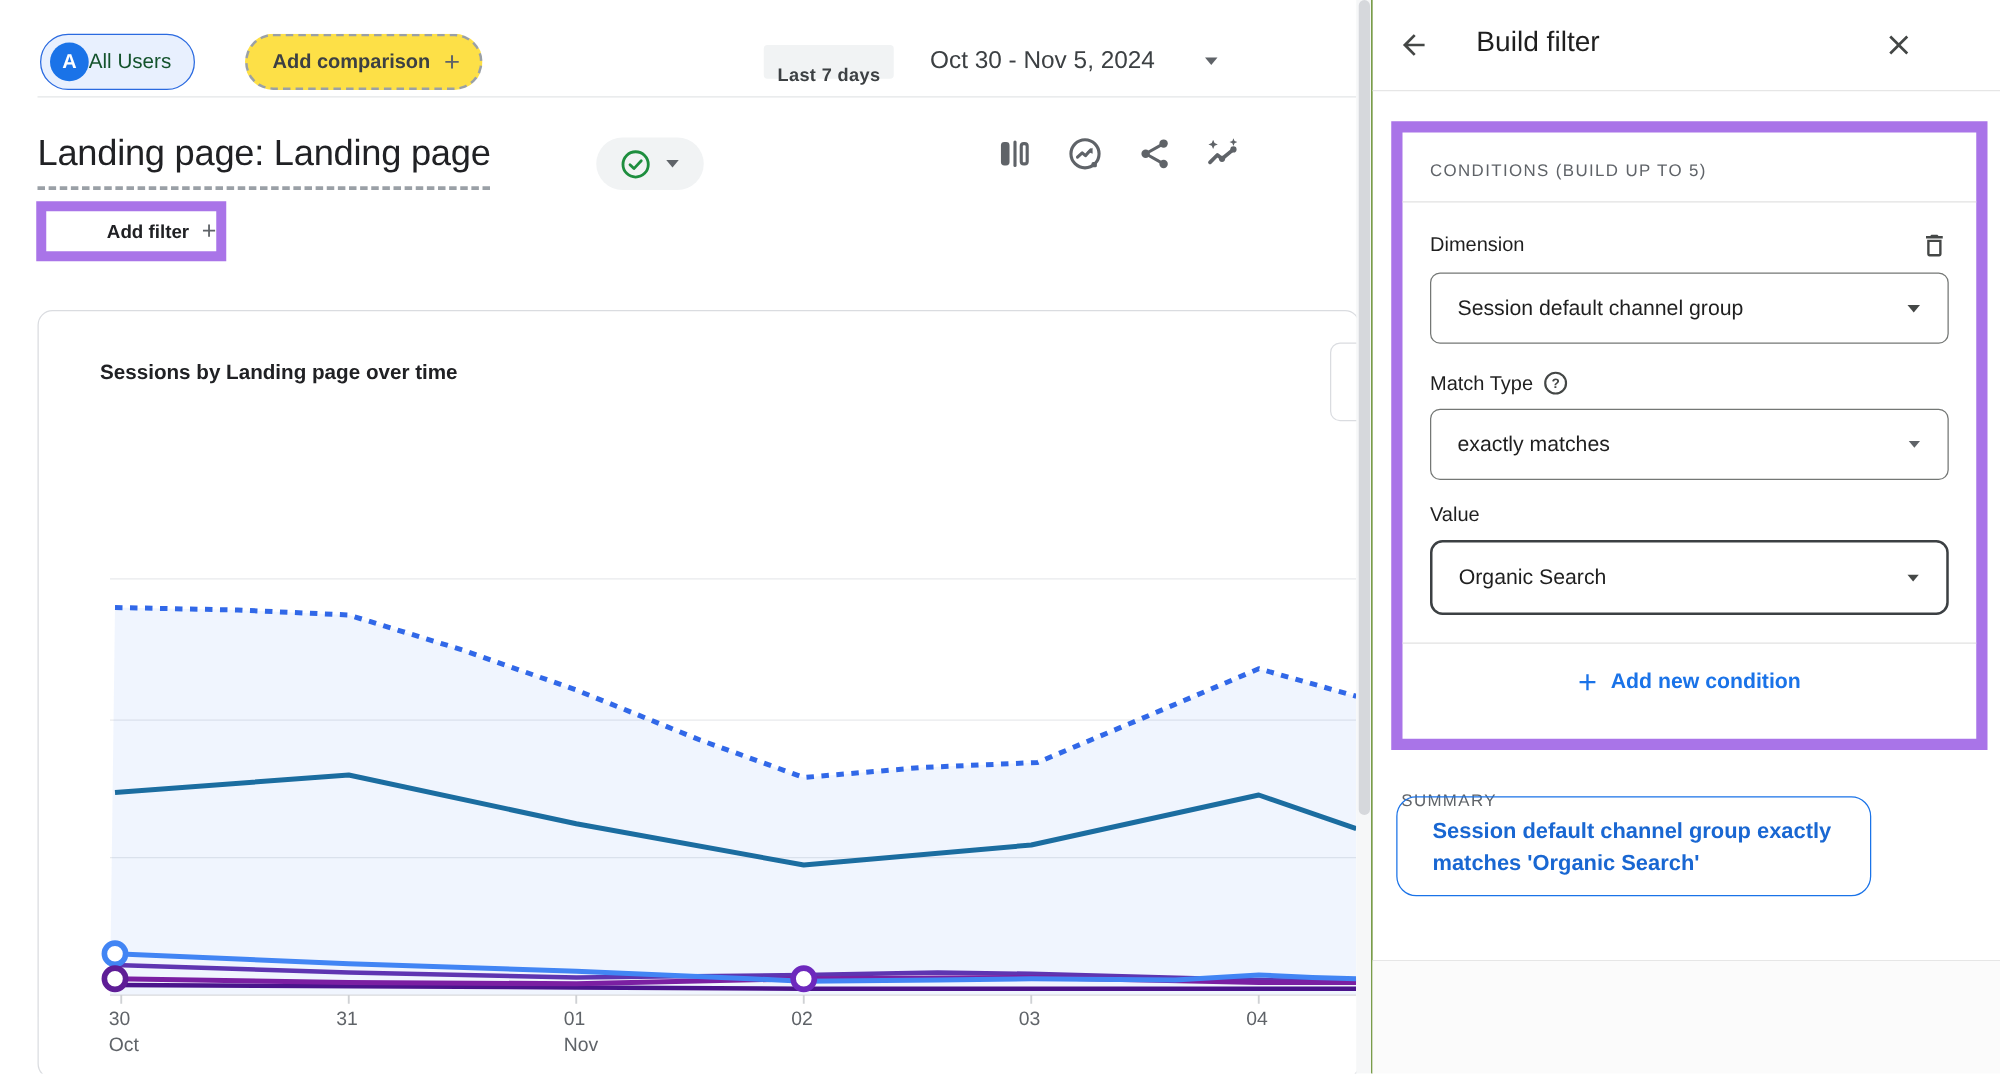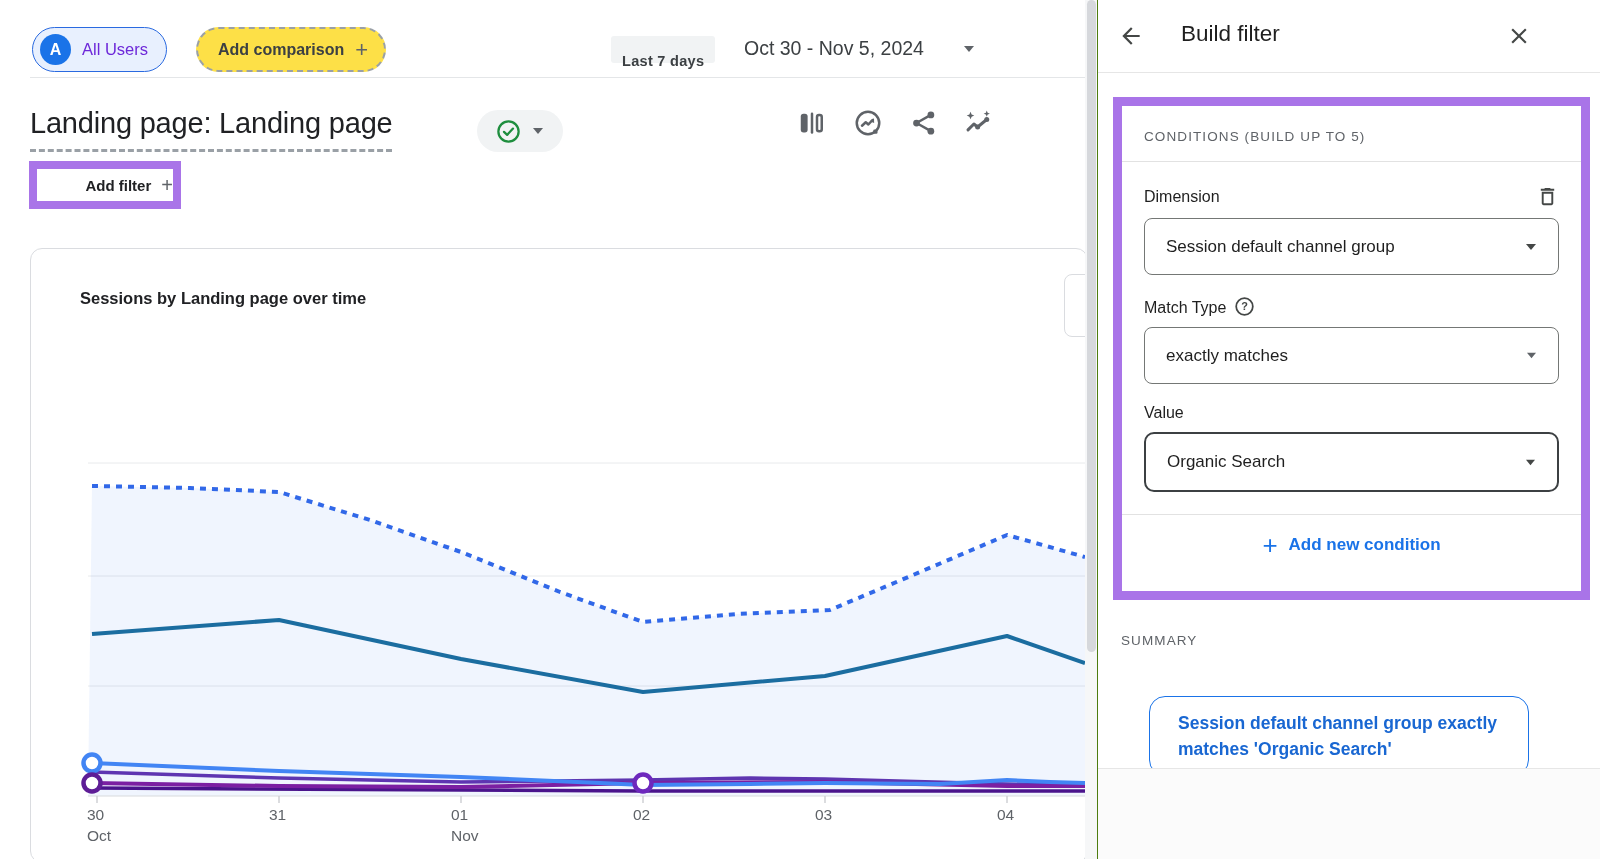--- a/index.html
+++ b/index.html
@@ -5,21 +5,21 @@
   * { box-sizing: border-box; margin: 0; padding: 0; }
   html,body { width:1600px; height:859px; background:#fff; font-family:"Liberation Sans", sans-serif; }
   .stage { position:relative; width:1600px; height:859px; overflow:hidden; background:#fff; }
   .abs { position:absolute; }
 
   
   .pill-all-users { left:32px; top:27px; height:45px; display:flex; align-items:center;
     border:1.5px solid #2a6ae0; background:#e8f0fe; border-radius:24px; padding:0 18px 0 7px; }
   .avatar { width:31px; height:31px; border-radius:50%; background:#1a73e8; color:#fff;
     display:flex; align-items:center; justify-content:center; font-size:16px; font-weight:700; }
-  .pill-all-users .lbl { margin-left:11px; font-size:16.5px; color:#6d28d9; }
+  .pill-all-users .lbl { font-size:16.5px; color:#14532d; }
   .pill-add-comparison { left:196px; top:27px; height:45px; display:flex; align-items:center;
     border:2px dashed #9aa0a6; border-radius:24px; padding:0 16px 0 20px; background:#fde047; }
   .pill-add-comparison .lbl { font-size:16px; font-weight:600; color:#3c4043; }
   .plus-glyph { color:#5f6368; font-size:22px; font-weight:400; margin-left:11px; line-height:1; }
   .badge-last7 { left:611px; top:36px; height:27px; line-height:27px; background:#f1f3f4;
     border-radius:3px; padding:12px 11px; font-size:14.5px; font-weight:600; color:#3c4043; letter-spacing:.3px; }
   .date-text { left:744px; top:37px; font-size:19.5px; color:#3c4043; }
   .caret-btn { width:14px; height:10px; }
   .date-caret { left:962px; top:44px; }
   .header-divider { left:30px; top:77px; width:1055px; height:1px; background:#e4e6e8; }
@@ -65,22 +65,22 @@
   .select-field { margin-top:10px; height:57px; border:1px solid #747775; border-radius:8px;
     display:flex; align-items:center; justify-content:space-between; padding:0 20px 0 21px;
     background:#fff; cursor:pointer; }
   .select-field .val { font-size:17px; color:#1f1f1f; }
   .select-field.focused { border:2px solid #3c4043; border-radius:10px; height:60px; }
   .add-condition { height:59px; display:flex; align-items:center; justify-content:center; gap:11px;
     cursor:pointer; }
   .add-condition .plus { color:#1a73e8; font-size:26px; font-weight:400; line-height:1; }
   .add-condition .lbl { color:#1a73e8; font-size:17px; font-weight:600; }
   .summary-label { position:absolute; left:23px; top:633px; font-size:13.5px; color:#5f6368; letter-spacing:1.1px; }
-  .summary-box { position:absolute; left:19px; top:696px; width:380px; min-height:80px;
-    border:1.5px solid #1a73e8; border-radius:16px; padding:13px 20px 13px 28px;margin-left:32px; }
+  .summary-box { position:absolute; left:19px; top:637px; width:380px; min-height:80px;
+    border:1.5px solid #1a73e8; border-radius:16px; padding:13px 20px 13px 28px; }
   .summary-box .txt { font-size:17.5px; font-weight:600; color:#1967d2; line-height:26px; }
   .panel-footer { position:absolute; left:0; top:769px; width:503px; height:90px; background:#fbfbfb; }
 
   svg { display:block; }
 </style>
 </head>
 <body>
 
 <div class="stage">
 

